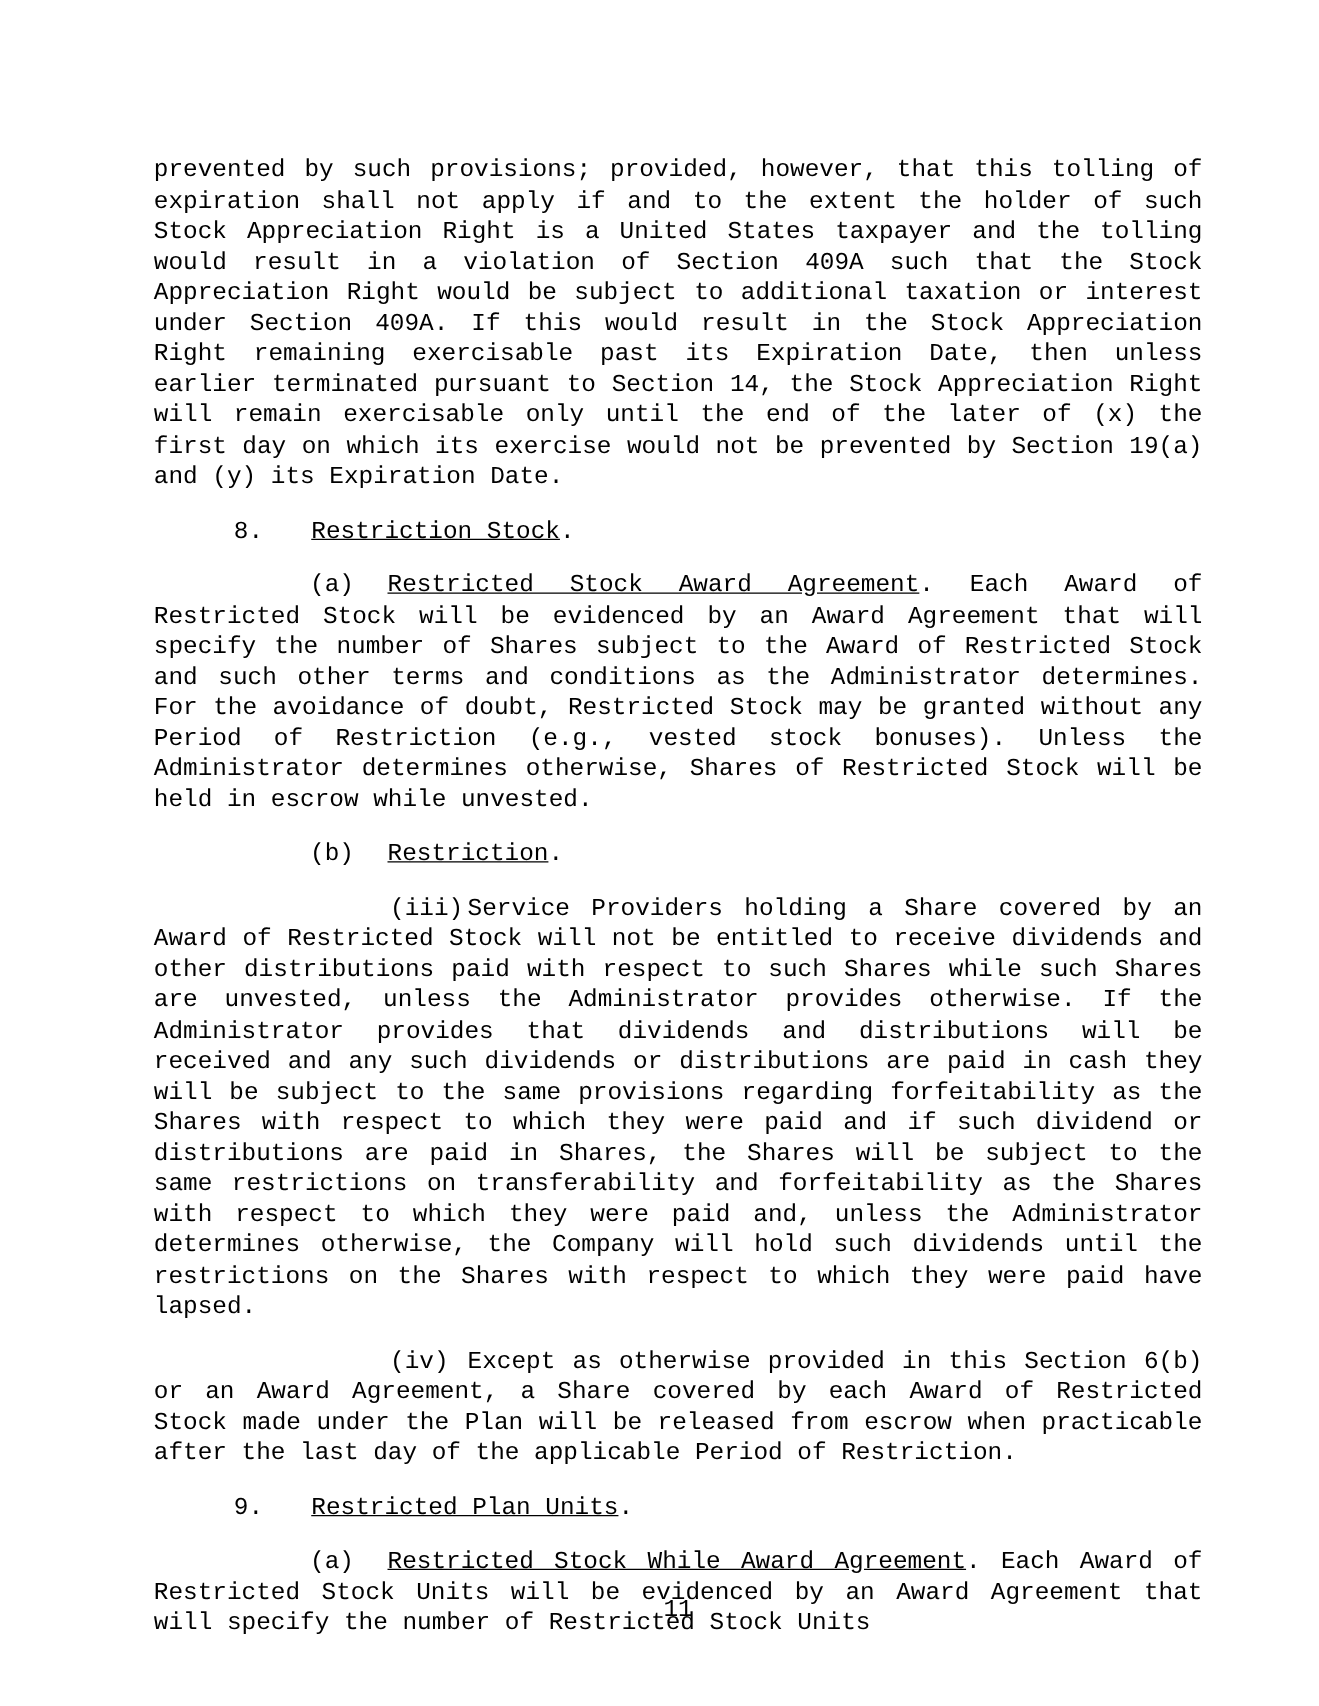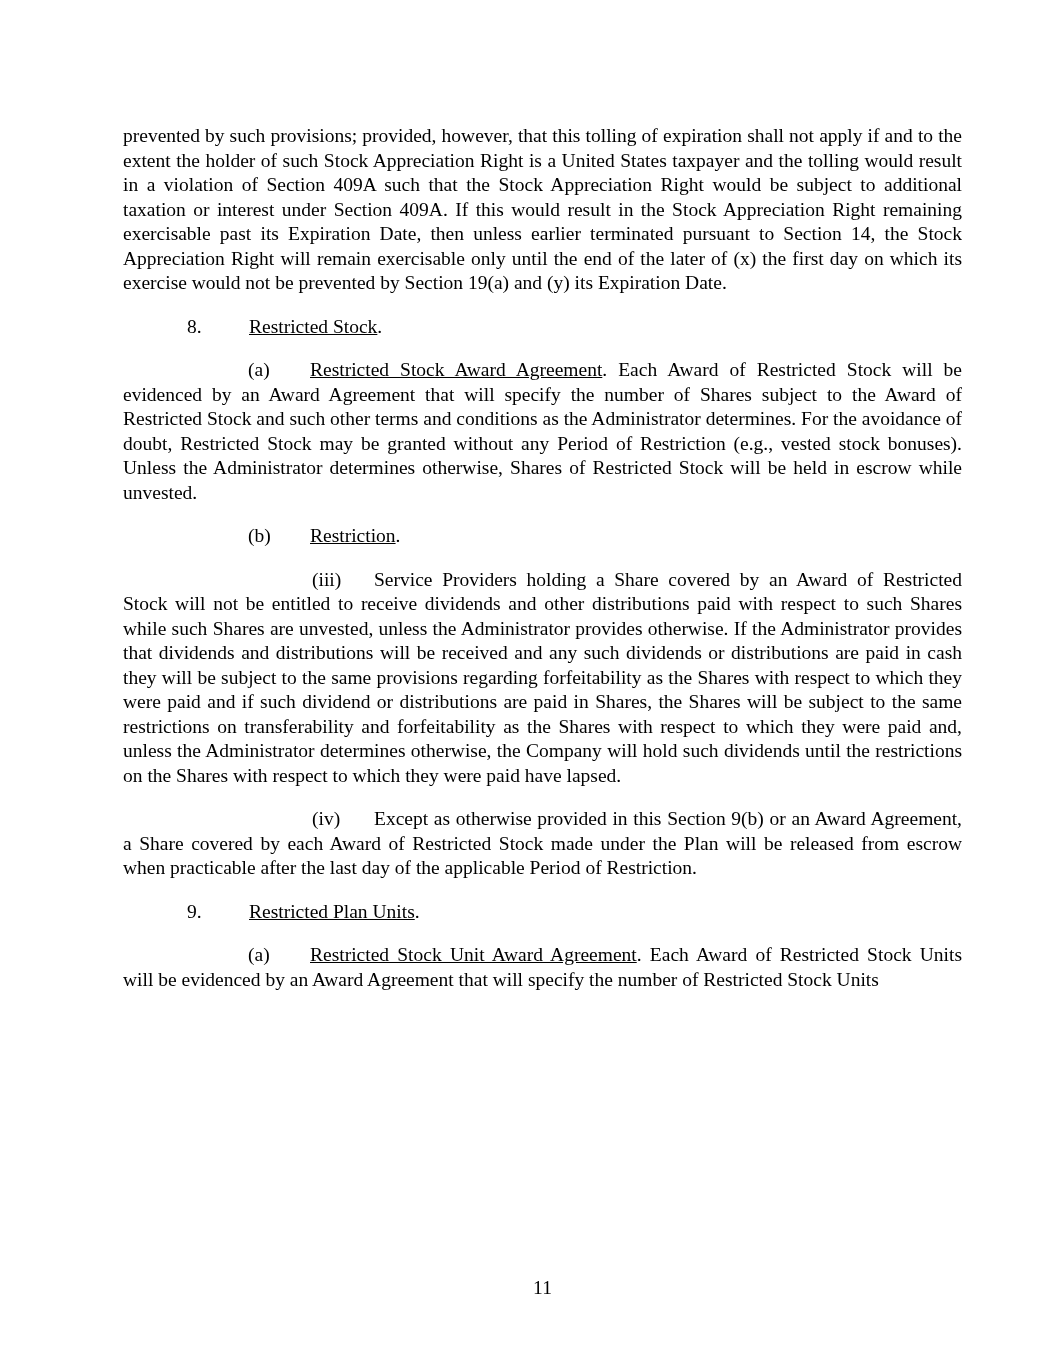--- a/index.html
+++ b/index.html
@@ -7,21 +7,21 @@
     padding: 0;
     background: #ffffff;
   }
   .page {
     position: relative;
     width: 1055px;
     height: 1365px;
     background: #ffffff;
     box-sizing: border-box;
     padding: 124px 93px 0 123px;
-    font-family: Liberation Serif, serif;
+    font-family: Liberation Mono, monospace;
     font-size: 19.5px;
     line-height: 24.5px;
     color: #000000;
   }
   p.para {
     margin: 0 0 19px 0;
     text-align: justify;
   }
   .ind1 { text-indent: 64px; }
   .ind2 { text-indent: 125px; }
@@ -41,32 +41,32 @@
     text-indent: 0;
   }
 </style>
 </head>
 <body>
 
 <div class="page">
 
   <p class="para">prevented by such provisions; provided, however, that this tolling of expiration shall not apply if and to the extent the holder of such Stock Appreciation Right is a United States taxpayer and the tolling would result in a violation of Section 409A such that the Stock Appreciation Right would be subject to additional taxation or interest under Section 409A. If this would result in the Stock Appreciation Right remaining exercisable past its Expiration Date, then unless earlier terminated pursuant to Section 14, the Stock Appreciation Right will remain exercisable only until the end of the later of (x) the first day on which its exercise would not be prevented by Section 19(a) and (y) its Expiration Date.</p>
 
-  <p class="para ind1"><span class="label">8.</span><span class="u">Restricted Stock</span><span>.</span></p>
+  <p class="para ind1"><span class="label">8.</span><span class="u">Restriction Stock</span><span>.</span></p>
 
   <p class="para ind2"><span class="label">(a)</span><span class="u">Restricted Stock Award Agreement</span><span>. Each Award of Restricted Stock will be evidenced by an Award Agreement that will specify the number of Shares subject to the Award of Restricted Stock and such other terms and conditions as the Administrator determines. For the avoidance of doubt, Restricted Stock may be granted without any Period of Restriction (e.g., vested stock bonuses). Unless the Administrator determines otherwise, Shares of Restricted Stock will be held in escrow while unvested.</span></p>
 
   <p class="para ind2"><span class="label">(b)</span><span class="u">Restriction</span><span>.</span></p>
 
 
 
   <p class="para ind3"><span class="label">(iii)</span><span>Service Providers holding a Share covered by an Award of Restricted Stock will not be entitled to receive dividends and other distributions paid with respect to such Shares while such Shares are unvested, unless the Administrator provides otherwise. If the Administrator provides that dividends and distributions will be received and any such dividends or distributions are paid in cash they will be subject to the same provisions regarding forfeitability as the Shares with respect to which they were paid and if such dividend or distributions are paid in Shares, the Shares will be subject to the same restrictions on transferability and forfeitability as the Shares with respect to which they were paid and, unless the Administrator determines otherwise, the Company will hold such dividends until the restrictions on the Shares with respect to which they were paid have lapsed.</span></p>
 
-  <p class="para ind3"><span class="label">(iv)</span><span>Except as otherwise provided in this Section 9(b) or an Award Agreement, a Share covered by each Award of Restricted Stock made under the Plan will be released from escrow when practicable after the last day of the applicable Period of Restriction.</span></p>
+  <p class="para ind3"><span class="label">(iv)</span><span>Except as otherwise provided in this Section 6(b) or an Award Agreement, a Share covered by each Award of Restricted Stock made under the Plan will be released from escrow when practicable after the last day of the applicable Period of Restriction.</span></p>
 
 
   <p class="para ind1"><span class="label">9.</span><span class="u">Restricted Plan Units</span><span>.</span></p>
 
-  <p class="para ind2"><span class="label">(a)</span><span class="u">Restricted Stock Unit Award Agreement</span><span>. Each Award of Restricted Stock Units will be evidenced by an Award Agreement that will specify the number of Restricted Stock Units</span></p>
+  <p class="para ind2"><span class="label">(a)</span><span class="u">Restricted Stock While Award Agreement</span><span>. Each Award of Restricted Stock Units will be evidenced by an Award Agreement that will specify the number of Restricted Stock Units</span></p>
 
   <div class="pageno">11</div>
 
 </div>
 
 </body></html>

